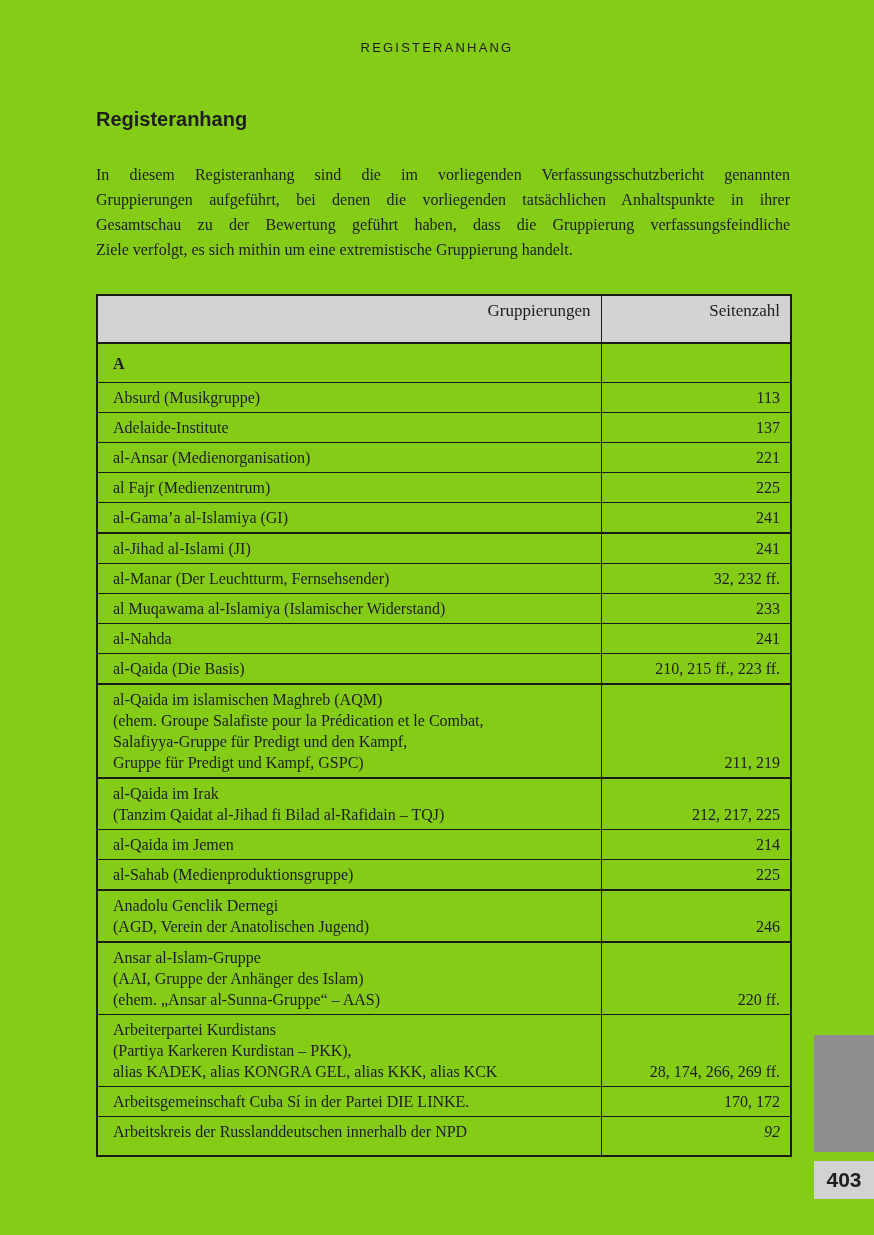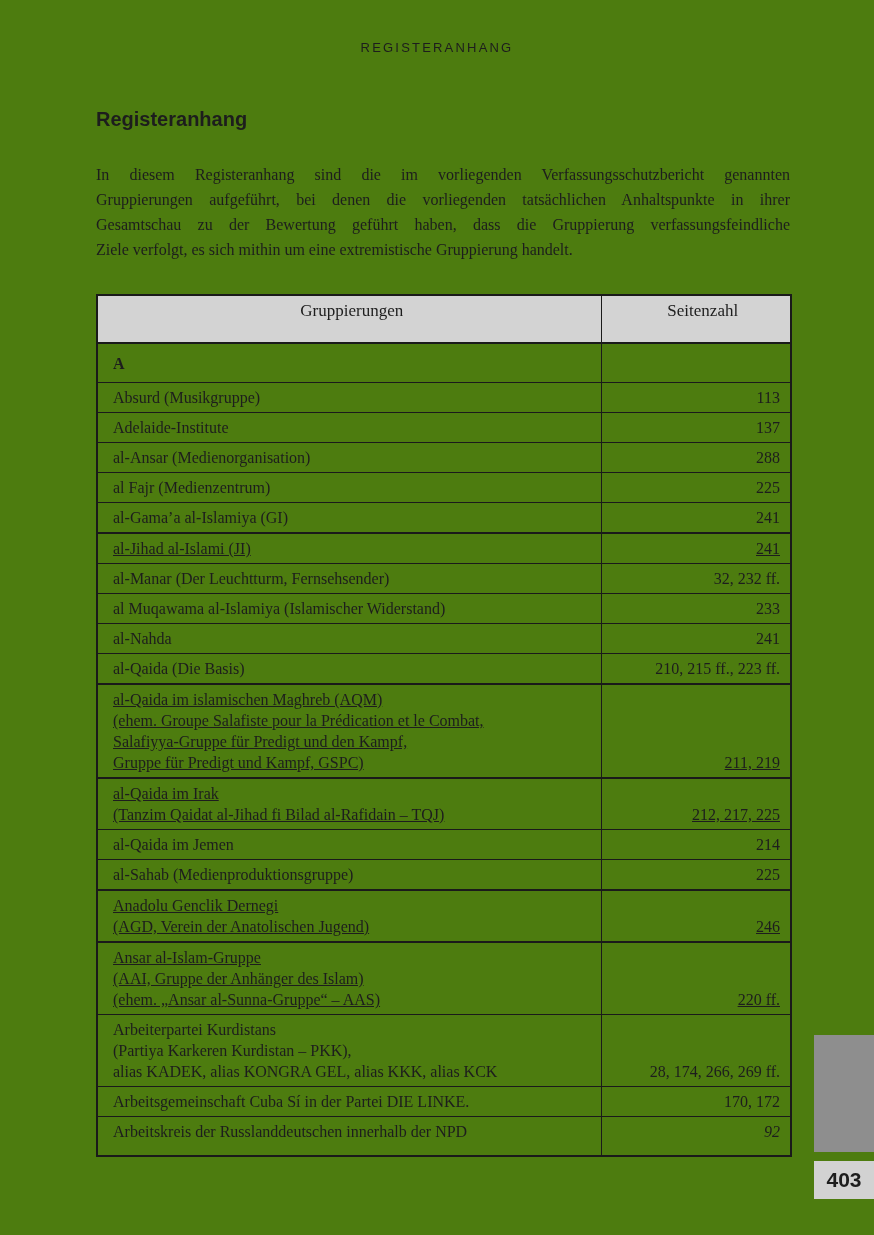--- a/index.html
+++ b/index.html
@@ -8,21 +8,21 @@
     --header-bg: #d3d3d3;
     --tab: #8e8e8e;
     --pagebox: #d2d2d2;
   }
   * { box-sizing: border-box; }
   html, body { margin: 0; padding: 0; background: #ffffff; }
   .page {
     position: relative;
     width: 874px;
     height: 1235px;
-    background: #4d7c0f;
+    background: #84cc16;
     font-family: "Liberation Serif", serif;
     color: var(--text);
     overflow: hidden;
   }
   .running-header {
     position: absolute;
     top: 40px; left: 0;
     width: 874px;
     text-align: center;
     font-family: "Liberation Sans", sans-serif;
@@ -56,21 +56,21 @@
     border-collapse: collapse;
     table-layout: fixed;
     border: 2px solid var(--border);
     font-size: 16px;
   }
   .register-table th {
     background: var(--header-bg);
     border: 1px solid var(--border);
     border-bottom-width: 2px;
     font-weight: normal;
-    text-align: center;
+    text-align: right;
     font-size: 17px;
     height: 48px;
     vertical-align: middle;
     padding: 0 10px 16px 15px;
   }
   .register-table th.pages-col { padding-left: 24px; }
   .register-table td {
     border: 1px solid var(--border);
     vertical-align: top;
     line-height: 21px;
@@ -79,21 +79,21 @@
   .register-table td.pages-cell {
     vertical-align: bottom;
     padding-left: 24px;
     text-align: right;
   }
   .register-table tr.letter-row td {
     font-weight: bold;
     padding-top: 9px;
     padding-bottom: 8px;
   }
-  .register-table tr.thick-top td { border-top-width: 2px; text-decoration: underline; }
+  .register-table tr.thick-top td { border-top-width: 2px; }
   .register-table tr.tall-row td { padding-bottom: 13px; }
   .register-table tr.tall-row td.pages-cell { vertical-align: top; font-style: italic; }
 
   .edge-tab {
     position: absolute;
     left: 814px; top: 1035px;
     width: 60px; height: 117px;
     background: var(--tab);
   }
   .page-num {
@@ -145,21 +145,21 @@
         <tr>
           <td class="name-cell">Absurd (Musikgruppe)</td>
           <td class="pages-cell">113</td>
         </tr>
         <tr>
           <td class="name-cell">Adelaide-Institute</td>
           <td class="pages-cell">137</td>
         </tr>
         <tr>
           <td class="name-cell">al-Ansar (Medienorganisation)</td>
-          <td class="pages-cell">288</td>
+          <td class="pages-cell">221</td>
         </tr>
         <tr>
           <td class="name-cell">al Fajr (Medienzentrum)</td>
           <td class="pages-cell">225</td>
         </tr>
         <tr>
           <td class="name-cell">al-Gama’a al-Islamiya (GI)</td>
           <td class="pages-cell">241</td>
         </tr>
         <tr class="thick-top">

